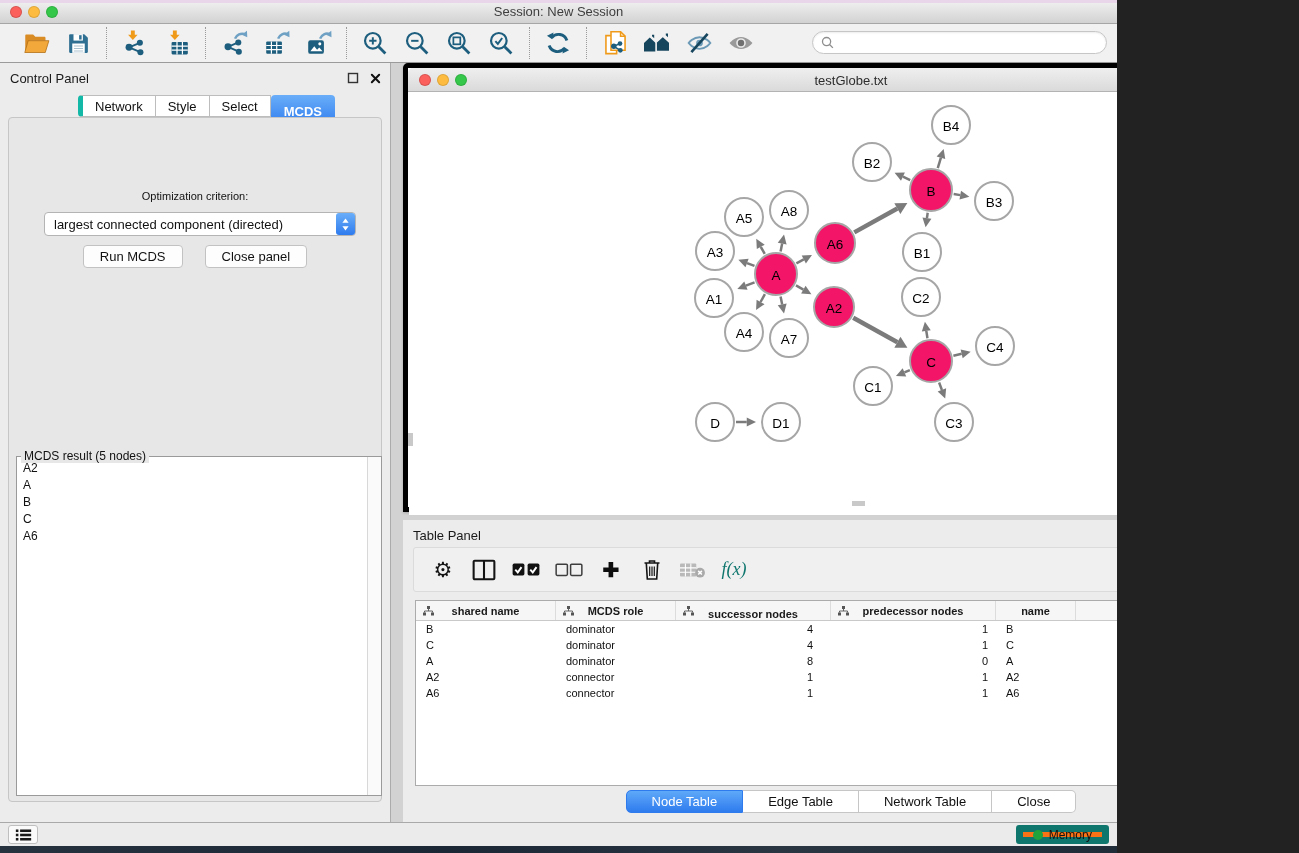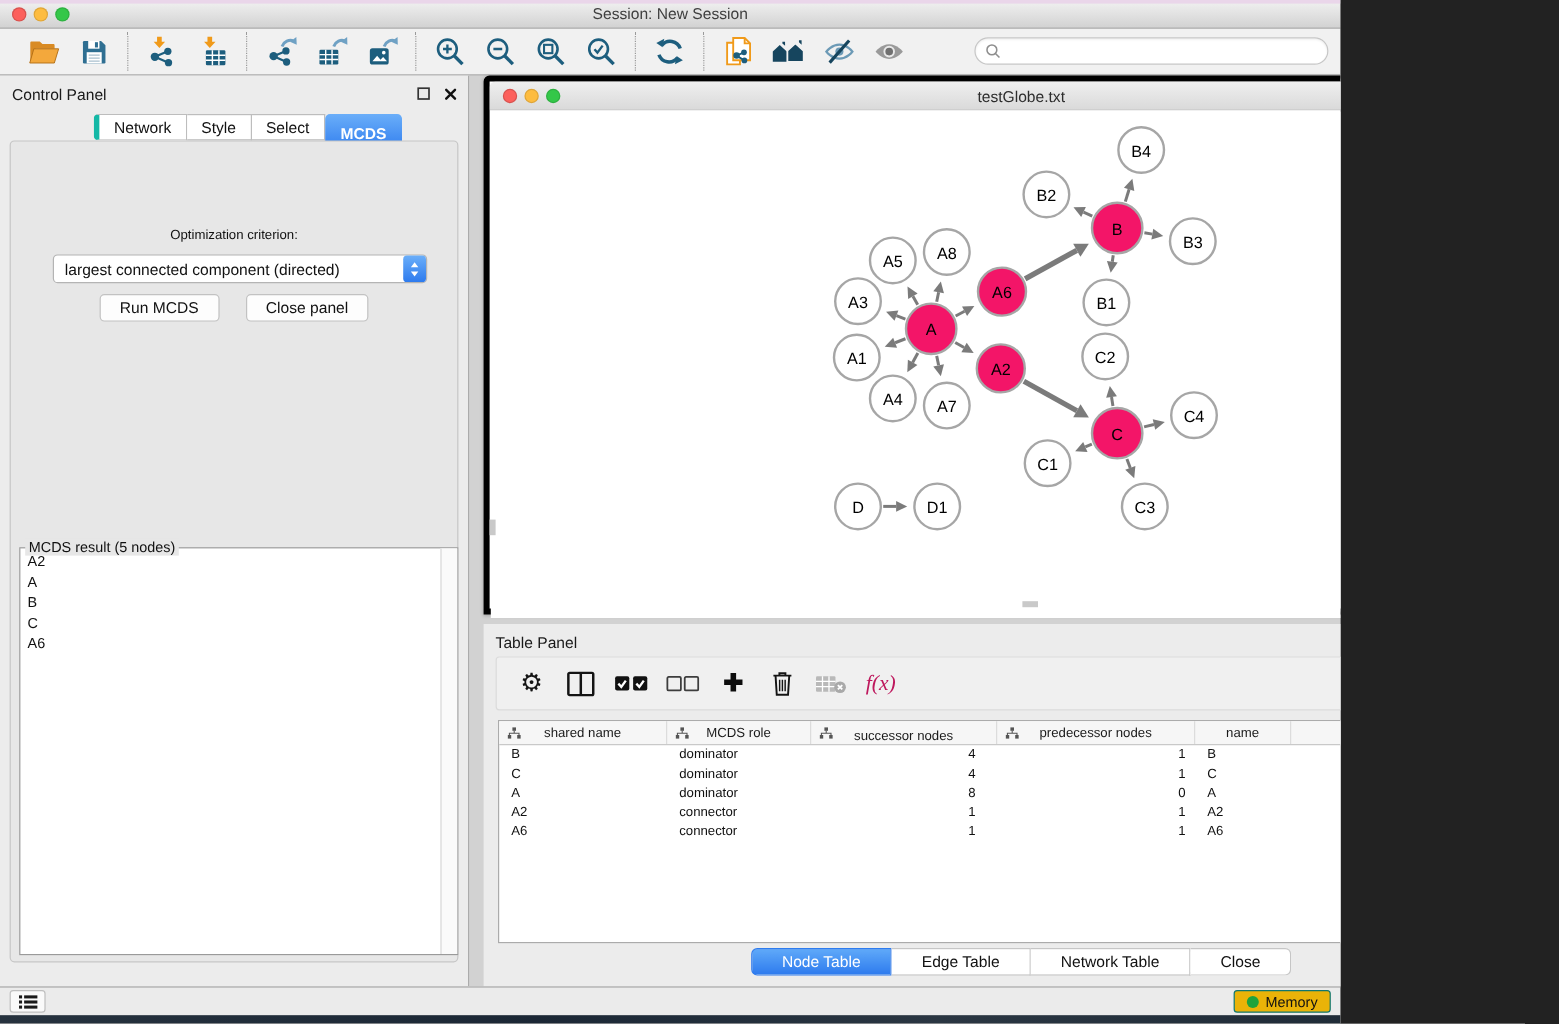--- a/index.html
+++ b/index.html
@@ -81,25 +81,25 @@
   .resize-grip { position:absolute; right:2px; bottom:2px; width:13px; height:13px; }
 
   
   .table-panel { position:absolute; left:403px; top:457px; width:896px; height:302px; background:#ECECEC; }
   .tp-toolbar { position:absolute; left:10px; right:10px; top:27px; height:45px;
     background:#F0F0F0; border:1px solid #DBDBDB; border-radius:3px;
     display:flex; align-items:center; padding-left:16px; }
   .tpbtn { margin-right:15px; display:flex; align-items:center; justify-content:center; min-width:26px; height:26px; }
   .gear-char { font-size:21px; color:#141414; line-height:21px; }
   .plus-char { font-size:20px; color:#0d0d0d; font-weight:bold; line-height:20px; }
-  .fx-label { font-family:"Liberation Serif", serif; font-style:italic; font-size:18px; color:#be185d; }
+  .fx-label { font-family:"Liberation Serif", serif; font-style:italic; font-size:18px; color:#0f766e; }
 
   .ntable { position:absolute; left:12px; top:80px; width:878px; height:186px;
     background:#fff; border:1px solid #ABABAB; }
-  .thead { display:flex; height:20px; background:#F6F6F6; border-bottom:1px solid #C9C9C9; }
+  .thead { display:flex; height:20px; background:#F6F6F6; border-bottom:1px solid #C9C9C9;font-weight:bold; }
   .th { position:relative; display:flex; align-items:center; justify-content:center;
     font-size:11px; color:#1a1a1a; border-right:1px solid #DCDCDC; }
   .th .tree-ic { position:absolute; left:7px; top:5px; }
   .th:nth-child(1){ width:140px; } .th:nth-child(2){ width:120px; }
   .th:nth-child(3){ width:155px;align-items:flex-end; } .th:nth-child(4){ width:165px; }
   .th:nth-child(5){ width:80px; }  .th:nth-child(6){ flex:1; border-right:none; }
   .trow { display:flex; height:16px; align-items:center; font-size:11px; color:#111; }
   .td { white-space:nowrap; overflow:hidden; }
   .td.c1 { width:140px; padding-left:10px; } .td.c2 { width:120px; padding-left:10px; }
   .td.c3 { width:155px; text-align:right; padding-right:18px; }
@@ -111,22 +111,22 @@
     font-size:13px; color:#111; display:flex; align-items:center; }
   .tptab:first-child { border-left:1px solid #C6C6C6; border-radius:5px 0 0 5px; }
   .tptab:last-child { border-radius:0 5px 5px 0; }
   .tptab.active { background:linear-gradient(#5FA9F9,#2E7BEE); color:#fff; border-color:#2E7BEE; }
 
   
   .statusbar { position:absolute; left:0; top:822px; width:100%; height:24px;
     background:#EBEBEB; border-top:1px solid #A9A9A9; }
   .list-btn { position:absolute; left:8px; top:2px; width:30px; height:19px; background:#FAFAFA;
     border:1px solid #BFBFBF; border-radius:3px; display:flex; align-items:center; justify-content:center; }
-  .memory-btn { position:absolute; right:8px; top:2px; height:19px; background:#eab308;
-    border:1px solid #0f766e; border-radius:3px; display:flex; align-items:center; gap:6px;
+  .memory-btn { position:absolute; right:8px; top:2px; height:19px; background:#f97316;
+    border:7px solid #0f766e; border-radius:3px; display:flex; align-items:center; gap:6px;
     padding:0 10px; font-size:12px; color:#111; }
   .mem-dot { width:10px; height:10px; border-radius:50%; background:#1FA33C; }
 
   .desktop-strip { position:absolute; left:0; top:846px; width:100%; height:7px;
     background:linear-gradient(90deg,#26323E,#1B2735 40%,#2A3642 70%,#202C38); }
 </style>
 </head>
 <body>
 
 <div class="screen">

